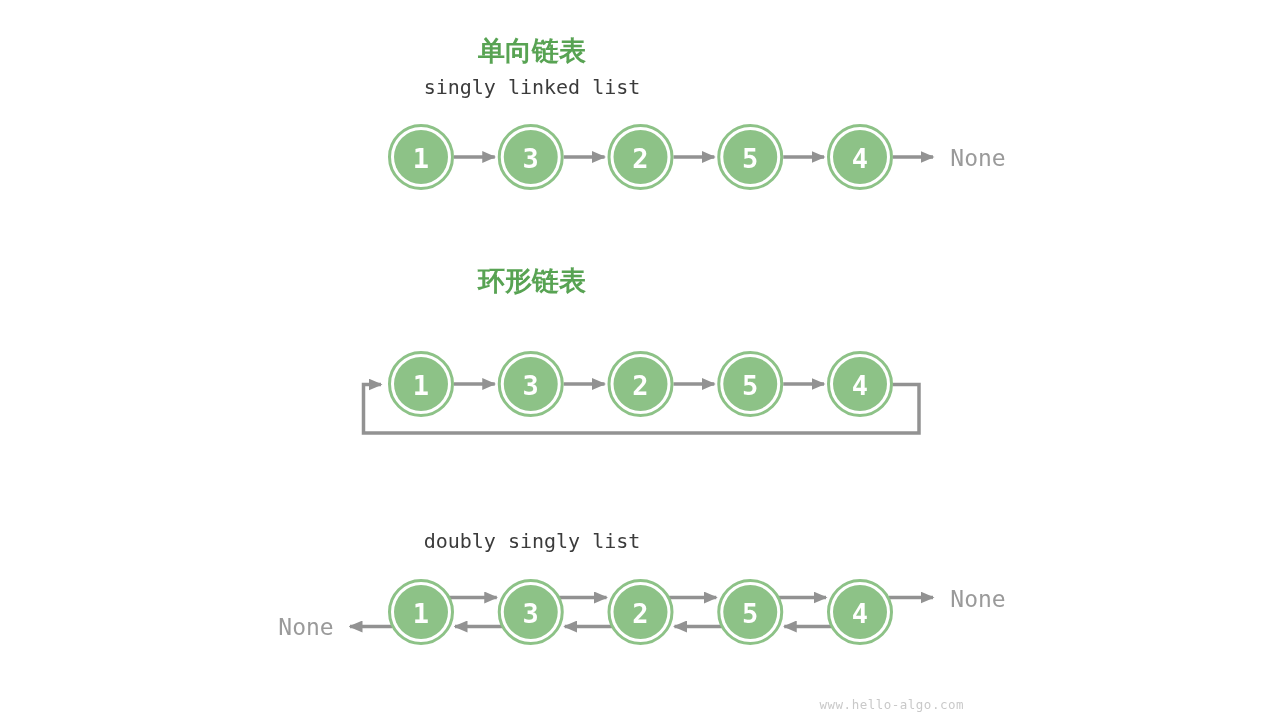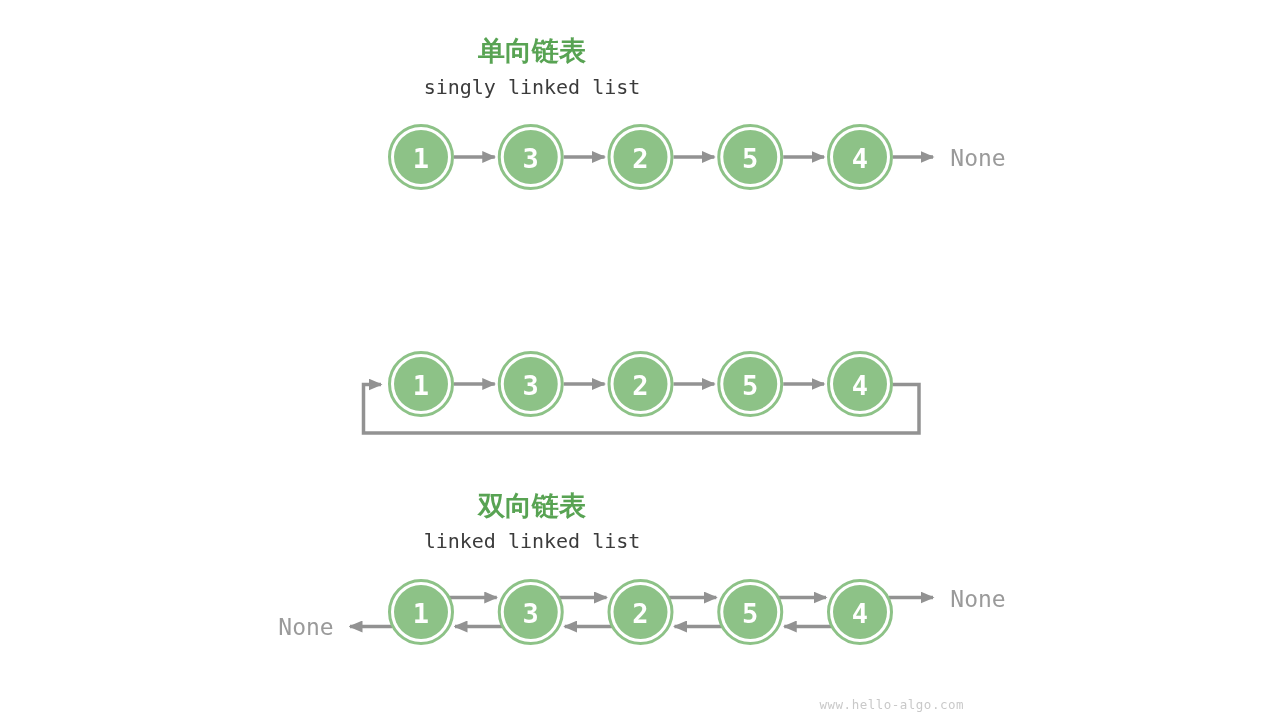--- a/index.html
+++ b/index.html
@@ -28,23 +28,23 @@
   svg.diagram{position:absolute;left:0;top:0;}
 </style>
 </head>
 <body>
 
 <div class="stage">
 
   <div class="zh-title" style="top:36px">单向链表</div>
   <div class="en-title" style="top:74px">singly linked list</div>
 
+  <div class="zh-title" style="top:266px">环形链表</div>
 
-  <div class="zh-title" style="top:491px">双向链表</div>
-  <div class="en-title" style="top:528px">linked linked list</div>
+  <div class="en-title" style="top:528px">doubly singly list</div>
 
   <svg id="diagram-svg" class="diagram" width="1280" height="720" viewBox="0 0 1280 720">
       <defs>
         <marker id="ah" viewBox="0 0 14 12" markerUnits="userSpaceOnUse" markerWidth="14" markerHeight="12" refX="12.5" refY="6" orient="auto">
           <path d="M0,0 L14,6 L0,12 Z" fill="#929292"></path>
         </marker>
       </defs>
       <line x1="454" y1="157" x2="494.75" y2="157" stroke="#929292" stroke-width="3.5" marker-end="url(#ah)"></line>
       <line x1="563.75" y1="157" x2="604.5" y2="157" stroke="#929292" stroke-width="3.5" marker-end="url(#ah)"></line>
       <line x1="673.5" y1="157" x2="714.25" y2="157" stroke="#929292" stroke-width="3.5" marker-end="url(#ah)"></line>

